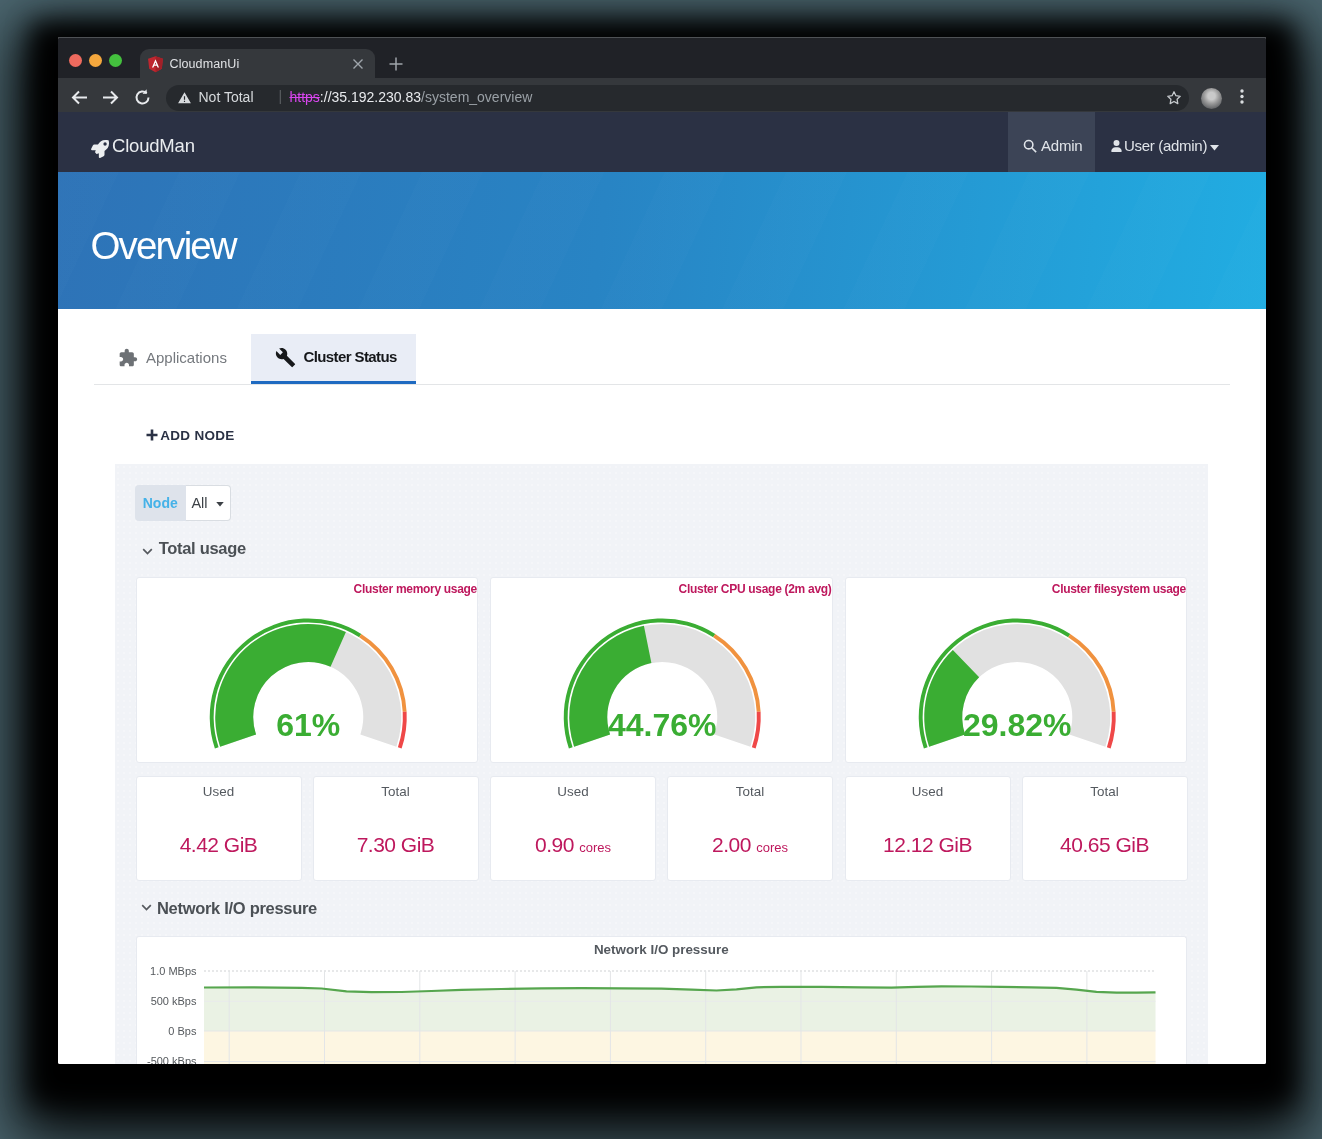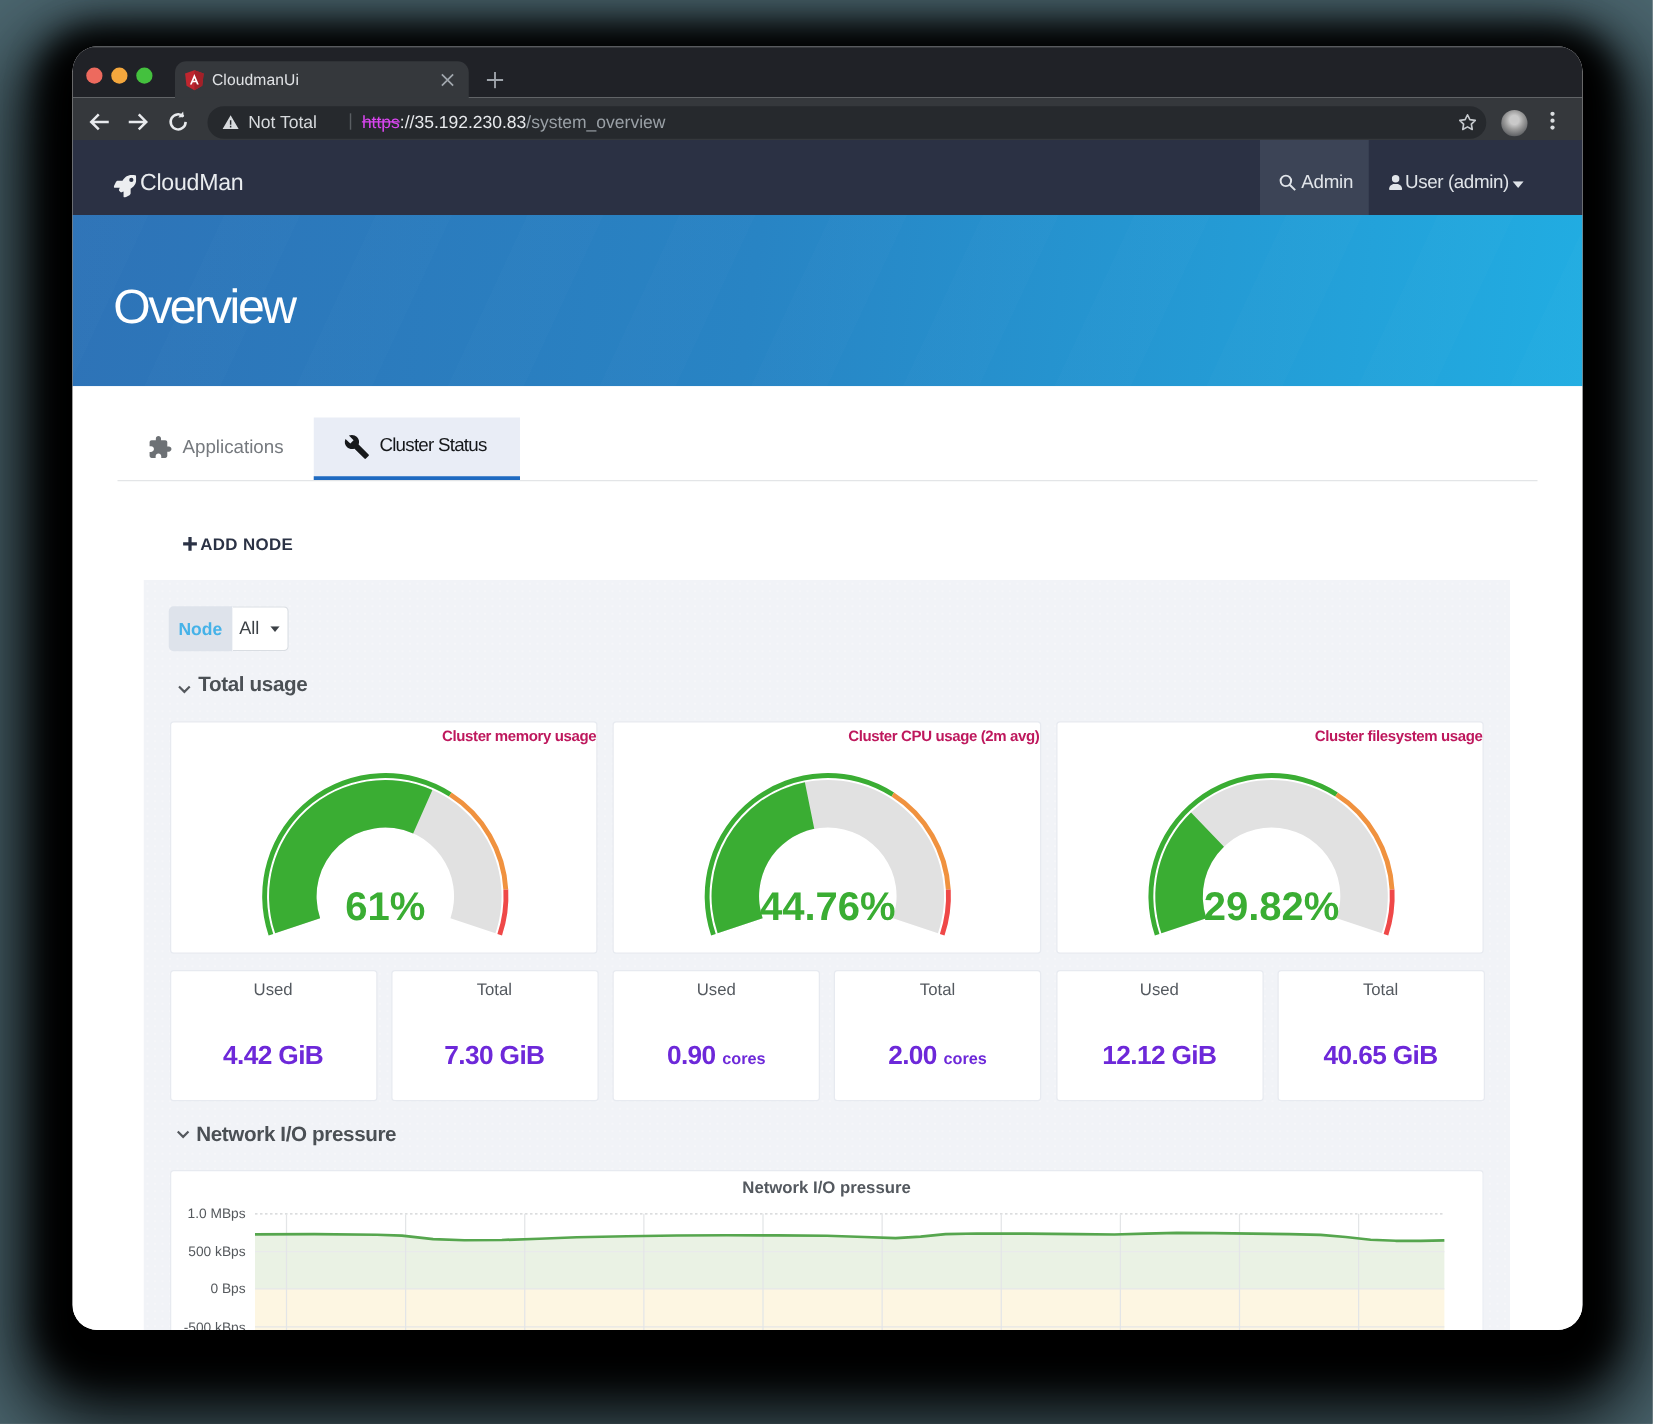--- a/index.html
+++ b/index.html
@@ -1,17 +1,17 @@
 <!DOCTYPE html>
 <html><head><meta charset="utf-8"><style>
 * { margin:0; padding:0; box-sizing:border-box; }
 html,body { width:1322px; height:1139px; background:#4c6770; overflow:hidden;
   font-family:"Liberation Sans", sans-serif; }
 #win { position:absolute; left:58px; top:37px; width:1208px; height:1027px;
-  border-radius:20px; overflow:hidden; background:#fff;
+  border-radius:2px; overflow:hidden; background:#fff;
   box-shadow:0 12px 25px 26px rgba(0,0,0,0.97), 0 28px 50px 36px rgba(0,0,0,0.88), 0 42px 85px 45px rgba(0,0,0,0.42); }
 .abs { position:absolute; }
 #tabstrip { left:0; top:0; width:100%; height:41px; background:#202227;
   border-top:1px solid #4e5155; }
 .light { position:absolute; width:13px; height:13px; border-radius:50%; top:15.5px; }
 #tab { position:absolute; left:82px; top:10.5px; width:235px; height:30.5px;
   background:#35383c; border-radius:9px 9px 0 0; }
 #tabtitle { position:absolute; left:29.5px; top:8px; font-size:12.5px; color:#e0e2e5; letter-spacing:0.1px; }
 #toolbar { left:0; top:41px; width:100%; height:33.5px; background:#35383c; }
 #pill { position:absolute; left:107.5px; top:6.5px; width:1023.5px; height:26px;
@@ -44,21 +44,21 @@
 .chev { position:absolute; width:11px; height:11px; }
 .card { position:absolute; background:#fff; border:1px solid #e7eaf0; border-radius:3px; }
 .gcard { top:113px; width:342.5px; height:186.5px; }
 .gtitle { position:absolute; top:4px; width:100%; text-align:right; font-size:12px;
   font-weight:bold; color:#be185d; letter-spacing:-0.3px; }
 .gsvg { position:absolute; left:0; top:0; }
 .scard { top:312.5px; width:166px; height:105px; }
 .stitle { position:absolute; top:7px; width:100%; text-align:center; font-size:13.4px;
   font-weight:normal; color:#54595f; }
 .sval { position:absolute; top:55.5px; width:100%; text-align:center; font-size:21px;
-  font-weight:bold; color:#6d28d9; letter-spacing:-0.5px; }
+  font-weight:normal; color:#be185d; letter-spacing:-0.5px; }
 .sval .unit { font-size:13px; letter-spacing:0; }
 #chartcard { left:20.5px; top:472px; width:1051.5px; height:129px; border:1px solid #e7eaf0;
   background:#fff; border-radius:3px 3px 0 0; border-bottom:none; }
 #charttitle { position:absolute; top:5px; width:100%; text-align:center; font-size:13.4px;
   font-weight:bold; color:#54595f; }
 svg { display:block; }
 </style></head>
 <body>
 <div id="win">
   <div class="abs" id="tabstrip">
@@ -137,21 +137,21 @@
     <div class="tabrow abs" id="apps" style="line-height:47.5px;">
       <svg style="position:absolute;left:8px;top:14px" width="20" height="20" viewBox="0 0 24 24">
         <path fill="#6d7175" d="M20.5 11H19V7c0-1.1-.9-2-2-2h-4V3.5C13 2.12 11.88 1 10.5 1S8 2.12 8 3.5V5H4c-1.1 0-1.99.9-1.99 2v3.8H3.5c1.49 0 2.7 1.21 2.7 2.7s-1.21 2.7-2.7 2.7H2V20c0 1.1.9 2 2 2h3.8v-1.5c0-1.49 1.21-2.7 2.7-2.7 1.49 0 2.7 1.21 2.7 2.7V22H17c1.1 0 2-.9 2-2v-4h1.5c1.38 0 2.5-1.12 2.5-2.5S21.88 11 20.5 11z"></path>
       </svg>
       <span style="margin-left:36px">Applications</span>
     </div>
     <div class="tabrow abs" id="cstab">
       <svg style="position:absolute;left:24px;top:13px" width="21" height="21" viewBox="0 0 24 24">
         <path fill="#17191b" d="M22.7 19l-9.1-9.1c.9-2.3.4-5-1.5-6.9-2-2-5-2.4-7.4-1.3L9 6 6 9 1.6 4.7C.4 7.1.9 10.1 2.9 12.1c1.9 1.9 4.6 2.4 6.9 1.5l9.1 9.1c.4.4 1 .4 1.4 0l2.3-2.3c.5-.4.5-1.1.1-1.4z"></path>
       </svg>
-      <span style="position:absolute;left:53px;top:14px;font-size:15px;font-weight:normal;color:#15171a;letter-spacing:-0.6px">Cluster Status</span>
+      <span style="position:absolute;left:53px;top:14px;font-size:15px;font-weight:bold;color:#15171a;letter-spacing:-0.6px">Cluster Status</span>
     </div>
     <div id="tabdivider"></div>
     <div id="addnode">
       <svg style="position:absolute;left:-14.3px;top:1.5px" width="12" height="12" viewBox="0 0 12 12">
         <path d="M6 0.5 V11.5 M0.5 6 H11.5" stroke="#2b3245" stroke-width="2.6"></path>
       </svg>
       ADD NODE
     </div>
     <div id="panel">
       <div id="nodechip">Node</div>

